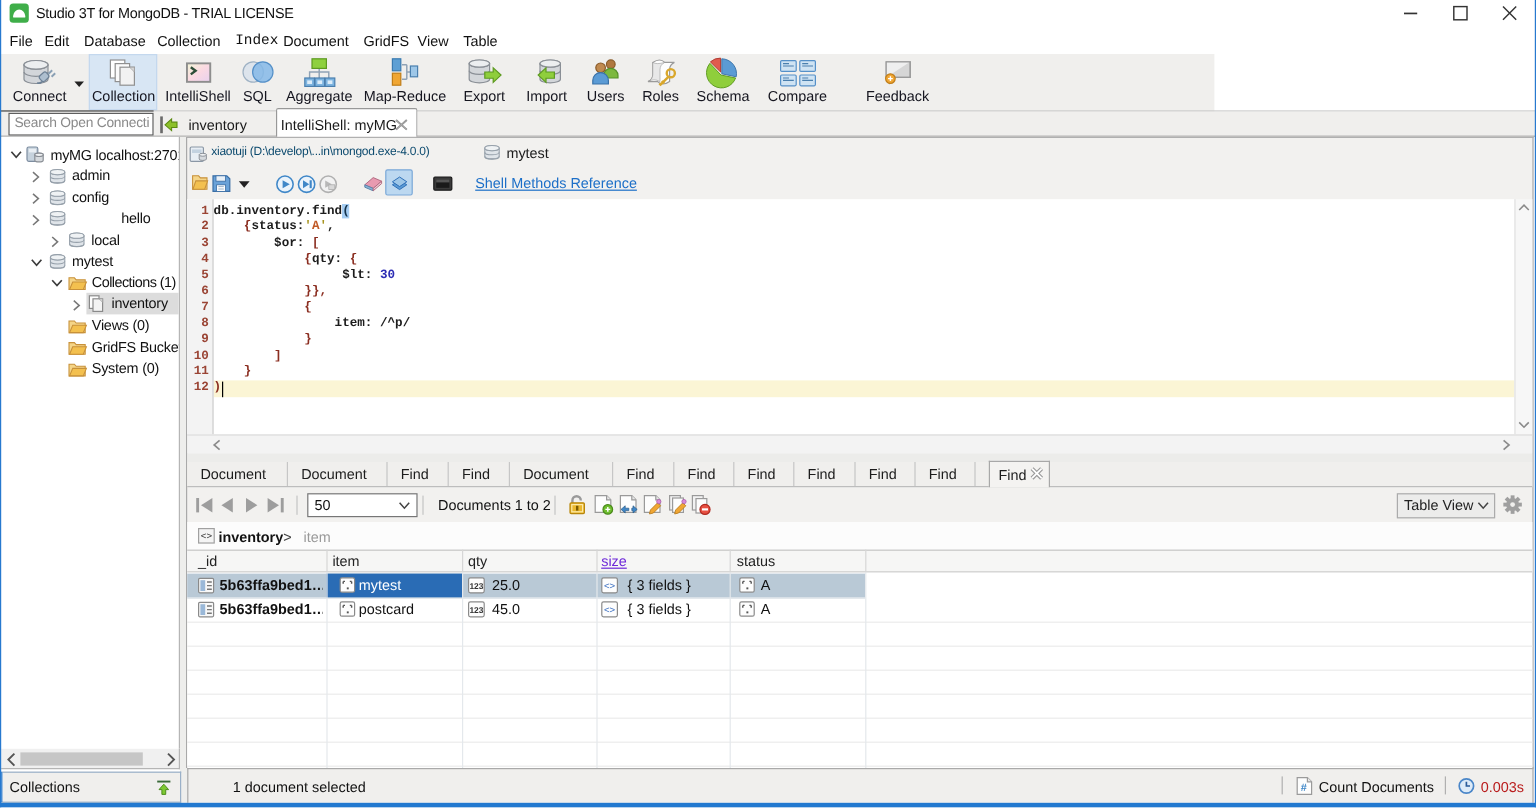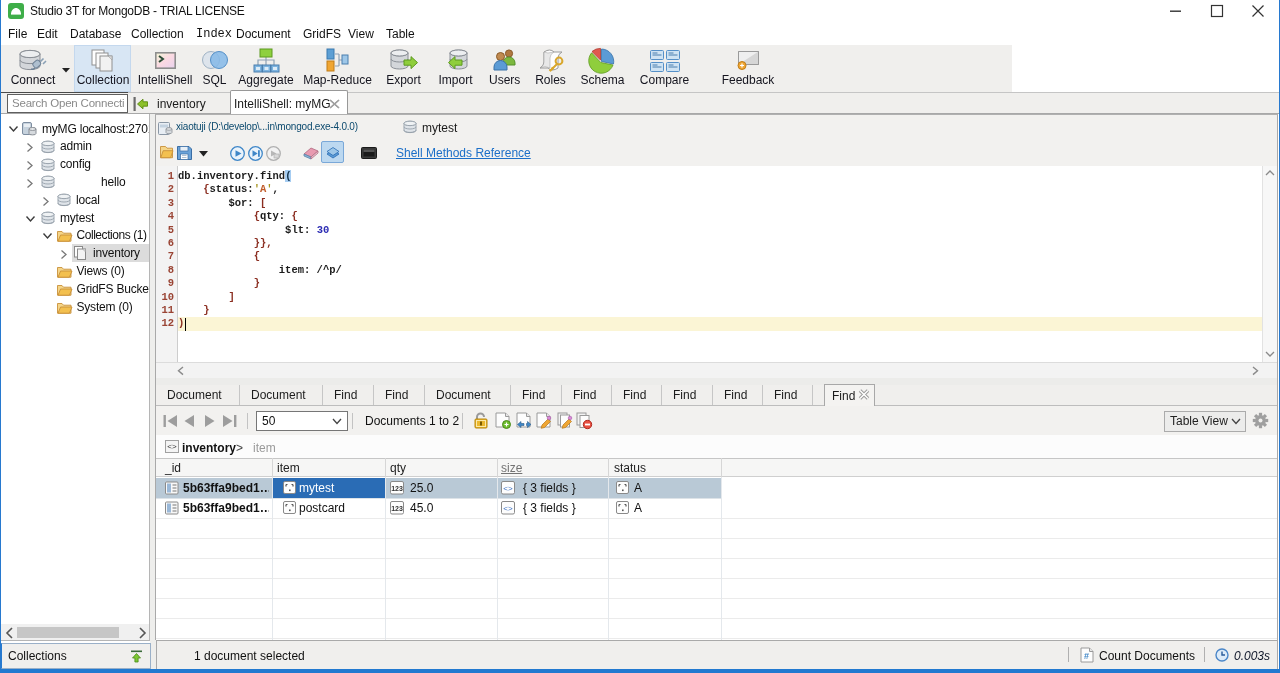--- a/index.html
+++ b/index.html
@@ -563,21 +563,21 @@
   <div class="abs" style="left:236px; top:441px; font-size:12px; color:#444;">&gt;</div>
   <div class="abs" style="left:253px; top:441px; font-size:12px; color:#9a9a9a;">item</div>
 
   <div class="abs" style="left:156px; top:458px; width:1121px; height:182px; background:#ffffff;"></div>
   <div class="abs" style="left:156px; top:458px; width:1121px; height:19px; background:#f6f6f5; border-top:1px solid #c6c6c6; border-bottom:1px solid #cfcfcf;"></div>
   <div class="abs" style="left:156px; top:478px; width:565px; height:20px; background:#b9c9d6;"></div>
   <div class="abs" style="left:272px; top:478px; width:113px; height:20px; background:#2a6cb5;"></div>
   <div class="abs" style="left:165px; top:461px; font-size:12px; color:#222;">_id</div>
   <div class="abs" style="left:277px; top:461px; font-size:12px; color:#222;">item</div>
   <div class="abs" style="left:390px; top:461px; font-size:12px; color:#222;">qty</div>
-  <div class="abs" style="left:501px; top:461px; font-size:12px; color:#737373;text-decoration:underline;">size</div>
+  <div class="abs" style="left:501px; top:461px; font-size:12px; color:#6d28d9;text-decoration:underline;">size</div>
   <div class="abs" style="left:614px; top:461px; font-size:12px; color:#222;">status</div>
   <svg class="abs" style="left:0; top:0; width:0; height:0;">
       <defs>
     <g id="pgico">
           <path d="M1 1 h9.5 l3.5 3.5 v10.5 h-13 z" fill="#fdfdfd" stroke="#9a9a9a"></path>
           <path d="M10.5 1 l0 3.5 l3.5 0" fill="#e8e8e8" stroke="#9a9a9a"></path>
         </g>
     <g id="cellq">
           <rect x="0.5" y="0.5" width="12" height="12" rx="1.5" fill="#fdfdfd" stroke="#8a8a8a"></rect>
           <path d="M3 3.5 h1.5 M8.5 3.5 h1.5 M3 3.5 v2 M10 3.5 v2" stroke="#555" stroke-width="1.2"></path>
@@ -662,18 +662,18 @@
     <path d="M1 1 h8.5 l3.5 3.5 v10.5 h-12 z" fill="#fdfdfd" stroke="#9a9a9a"></path>
     <path d="M9.5 1 l0 3.5 l3.5 0" fill="#e8e8e8" stroke="#9a9a9a"></path>
     <text x="6.5" y="12" font-size="9" font-family="Liberation Sans" font-weight="bold" fill="#3f87c8" text-anchor="middle">#</text>
   </svg>
   <div class="abs" style="left:1099px; top:649px; font-size:12px; color:#111;">Count Documents</div>
   <div class="sep" style="left:1204px; top:647px; height:15px; background:#b0b0b0;"></div>
   <svg class="abs" style="left:1215px; top:648px;" width="14" height="14">
     <circle cx="7" cy="7" r="6" fill="#ddebf8" stroke="#4a86c8" stroke-width="1.4"></circle>
     <path d="M7 3.5 v3.5 h3" fill="none" stroke="#2a5c9a" stroke-width="1.4"></path>
   </svg>
-  <div class="abs" style="left:1234px; top:649px; font-size:12px; color:#0f172a;font-style:italic;">0.003s</div>
+  <div class="abs" style="left:1234px; top:649px; font-size:12px; color:#b91c1c;">0.003s</div>
 
   <div class="abs" id="blue-left"></div>
   <div class="abs" id="blue-right"></div>
   <div class="abs" id="blue-bottom"></div>
 </div>
 
 </body></html>

